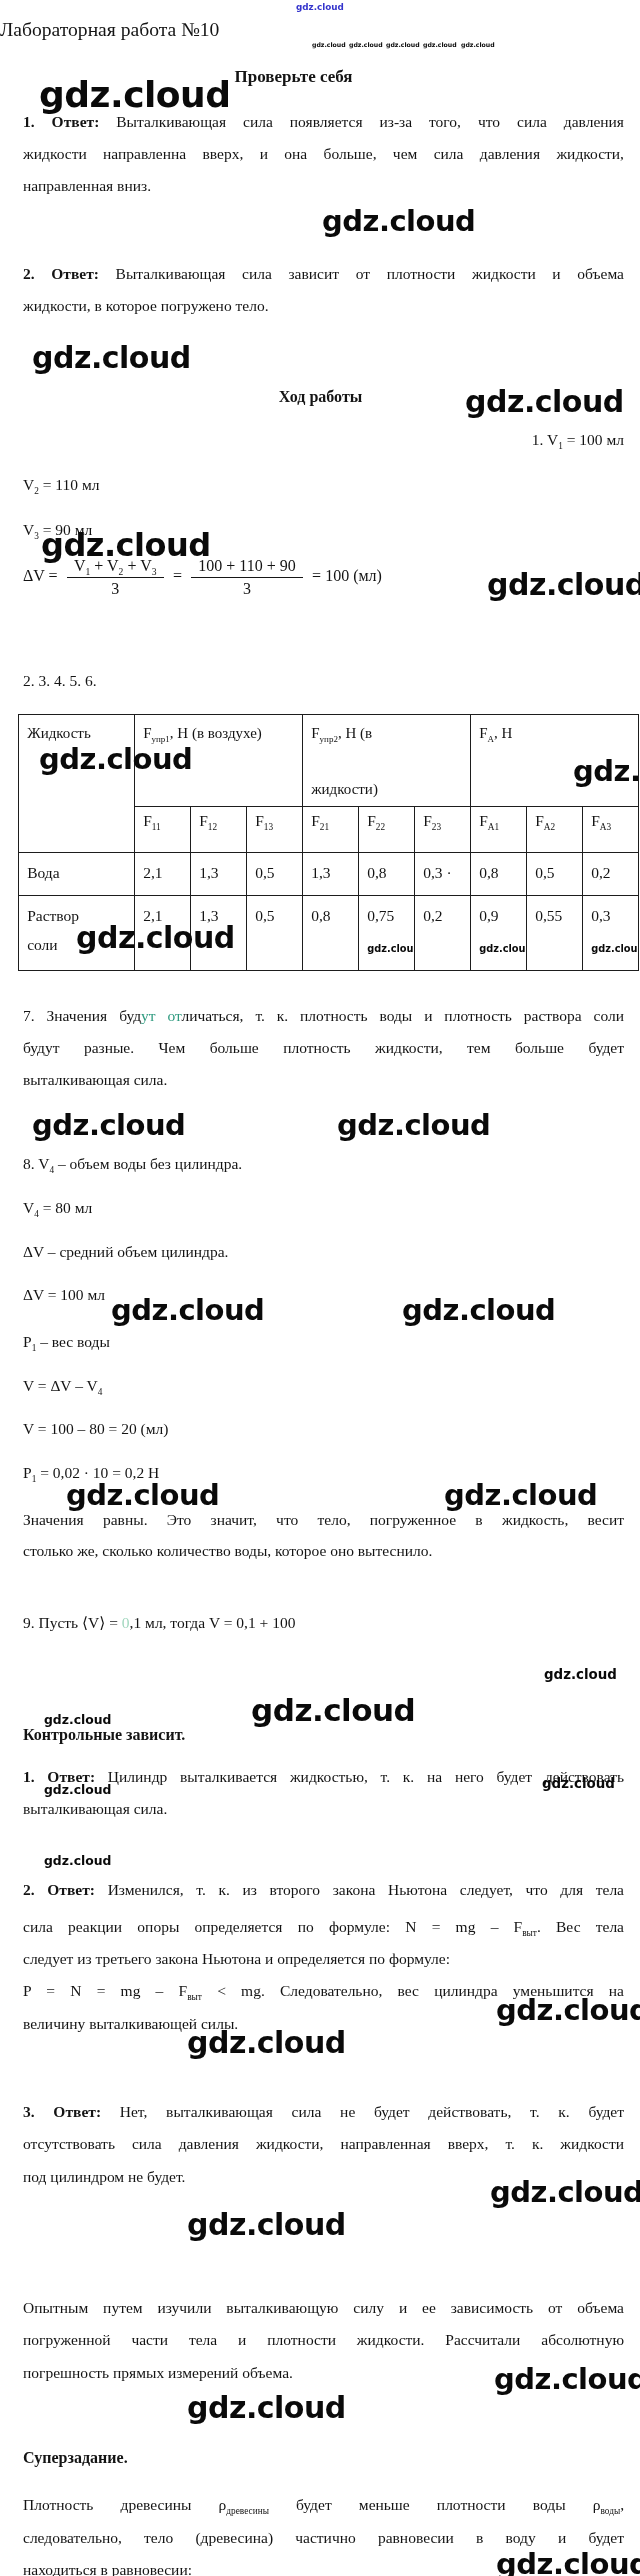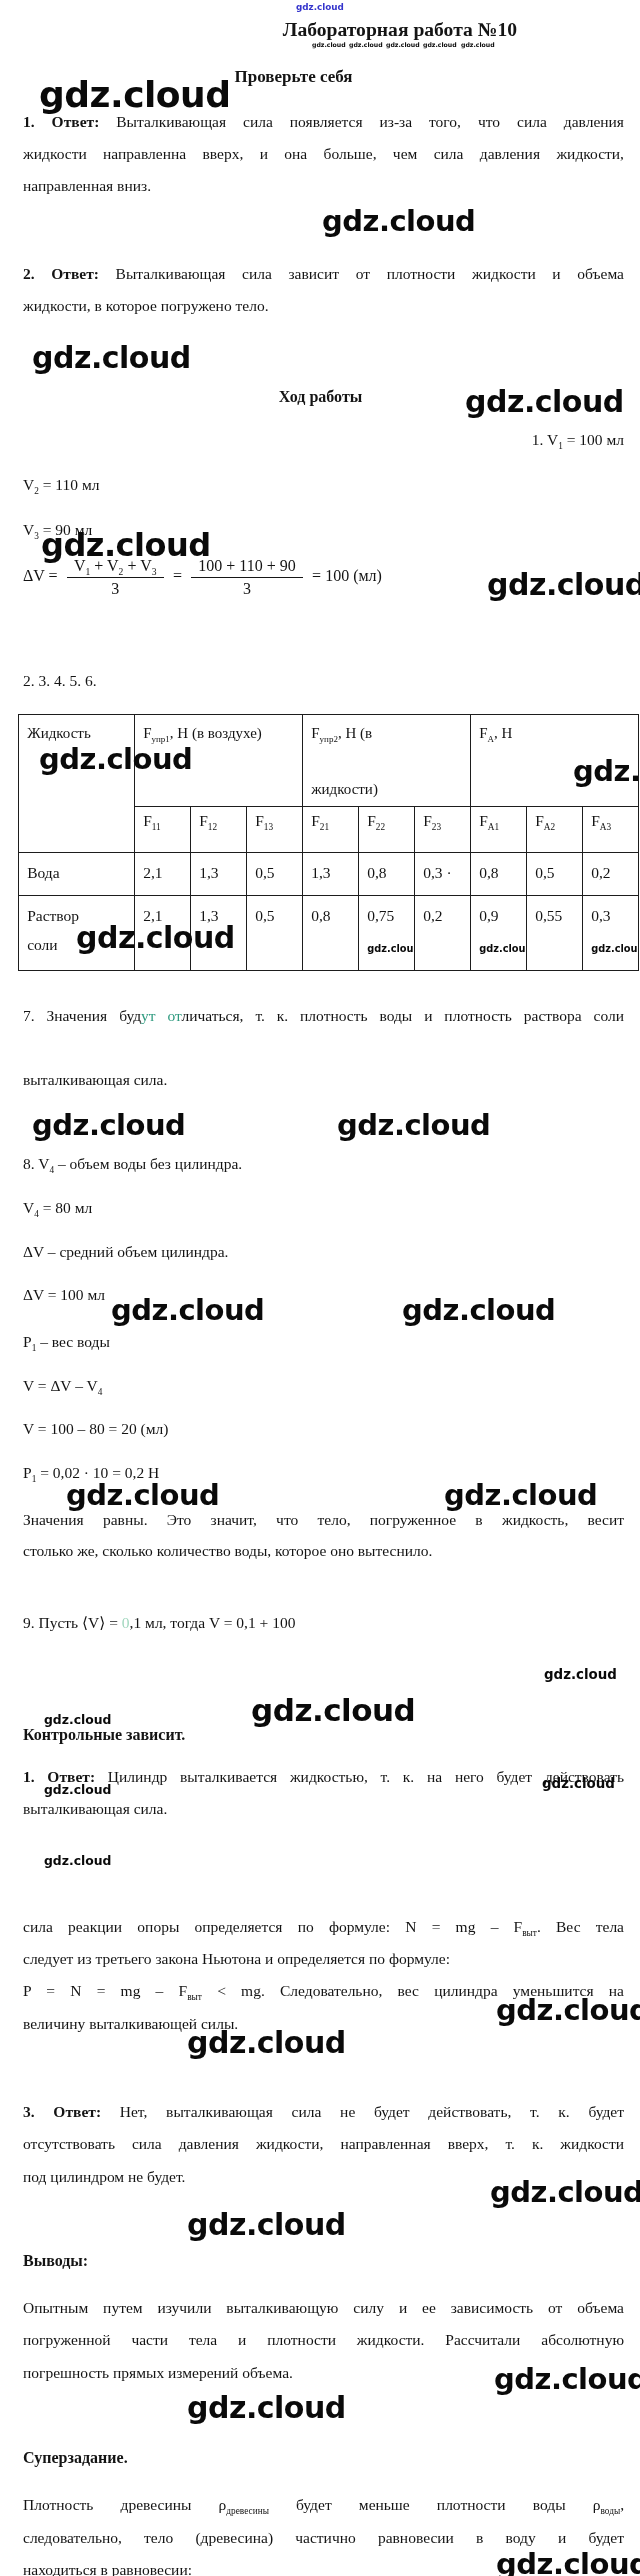--- a/index.html
+++ b/index.html
@@ -46,21 +46,21 @@
   }
   #site-link{
     position:absolute;left:296px;top:1.5px;
     font-family:"DejaVu Sans", sans-serif;
     font-weight:bold;font-size:8.8px;
     color:#3434cc;text-decoration:none;
     z-index:4;
   }
   #doc-title{
     position:absolute;top:18.5px;left:0;width:517px;
-    text-align:right;font-weight:bold;font-size:19.6px;z-index:2;
+    text-align:left;font-weight:normal;font-size:19.6px;z-index:2;
   }
   #doc-subtitle{
     position:absolute;top:67px;left:0;width:587px;
     text-align:center;font-weight:bold;font-size:17px;z-index:2;
   }
   #results-table{
     position:absolute;left:18px;top:714px;width:619px;
     border-collapse:collapse;z-index:1;
     font-size:15.5px;color:#141414;
     table-layout:fixed;
@@ -167,43 +167,44 @@
     <div class="line" style="top: 520px;">V<sub>3</sub> = 90 мл</div>
     <div class="line f" style="top: 556px;">ΔV = <span class="frac">
         <span class="fn">V<sub>1</sub> + V<sub>2</sub> + V<sub>3</sub></span>
         <span class="fd">3</span>
       </span> = <span class="frac">
         <span class="fn">100 + 110 + 90</span>
         <span class="fd">3</span>
       </span> = 100 (мл)</div>
     <div class="line" style="top: 671px;">2. 3. 4. 5. 6.</div>
     <div class="line j" style="top: 1006px;">7. Значения буд<span class="teal">ут от</span>личаться, т. к. плотность воды и плотность раствора соли</div>
+    <div class="line j" style="top: 1038px;">будут разные. Чем больше плотность жидкости, тем больше будет</div>
     <div class="line" style="top: 1070px;">выталкивающая сила.</div>
     <div class="line" style="top: 1154px;">8. V<sub>4</sub> – объем воды без цилиндра.</div>
     <div class="line" style="top: 1198px;">V<sub>4</sub> = 80 мл</div>
     <div class="line" style="top: 1242px;">ΔV – средний объем цилиндра.</div>
     <div class="line" style="top: 1285px;">ΔV = 100 мл</div>
     <div class="line" style="top: 1332px;">P<sub>1</sub> – вес воды</div>
     <div class="line" style="top: 1376px;">V = ΔV – V<sub>4</sub></div>
     <div class="line" style="top: 1419px;">V = 100 – 80 = 20 (мл)</div>
     <div class="line" style="top: 1463px;">P<sub>1</sub> = 0,02 · 10 = 0,2 Н</div>
     <div class="line j" style="top: 1510px;">Значения равны. Это значит, что тело, погруженное в жидкость, весит</div>
     <div class="line" style="top: 1541px;">столько же, сколько количество воды, которое оно вытеснило.</div>
     <div class="line" style="top: 1613px;">9. Пусть ⟨V⟩ = <span class="mint">0</span>,1 мл, тогда V = 0,1 + 100</div>
     <div class="line hl" style="top: 1725px;">Контрольные зависит.</div>
     <div class="line j" style="top: 1767px;"><b>1. Ответ:</b> Цилиндр выталкивается жидкостью, т. к. на него будет действовать</div>
     <div class="line" style="top: 1799px;">выталкивающая сила.</div>
+    <div class="line j" style="top: 1880px;"><b>2. Ответ:</b> Изменился, т. к. из второго закона Ньютона следует, что для тела</div>
     <div class="line j" style="top: 1917px;">сила реакции опоры определяется по формуле: N = mg – F<sub>выт</sub>. Вес тела</div>
     <div class="line" style="top: 1949px;">следует из третьего закона Ньютона и определяется по формуле:</div>
     <div class="line" style="top: 2014px;">величину выталкивающей силы.</div>
     <div class="line j" style="top: 1981px;">P = N = mg – F<sub>выт</sub> &lt; mg. Следовательно, вес цилиндра уменьшится на</div>
     <div class="line j" style="top: 2102px;"><b>3. Ответ:</b> Нет, выталкивающая сила не будет действовать, т. к. будет</div>
     <div class="line" style="top: 2167px;">под цилиндром не будет.</div>
     <div class="line j" style="top: 2134px;">отсутствовать сила давления жидкости, направленная вверх, т. к. жидкости</div>
-    <div class="line hl" style="top: 2251px;">Выводы:</div>
     <div class="line j" style="top: 2298px;">Опытным путем изучили выталкивающую силу и ее зависимость от объема</div>
     <div class="line j" style="top: 2330px;">погруженной части тела и плотности жидкости. Рассчитали абсолютную</div>
     <div class="line" style="top: 2363px;">погрешность прямых измерений объема.</div>
     <div class="line hl" style="top: 2448px;">Суперзадание.</div>
     <div class="line j" style="top: 2495px; font-family: Liberation Serif, serif;">Плотность древесины ρ<sub>древесины</sub> будет меньше плотности воды ρ<sub>воды</sub>,</div>
     <div class="line j" style="top: 2528px;">следовательно, тело (древесина) частично равновесии в воду и будет</div>
     <div class="line" style="top: 2560px;">находиться в равновесии:</div>
     <span class="wm" style="left: 312px; top: 42px; font-size: 6.2px; letter-spacing: 0px;">gdz.cloud</span>
     <span class="wm" style="left: 349px; top: 42px; font-size: 6.2px; letter-spacing: 0px;">gdz.cloud</span>
     <span class="wm" style="left: 386px; top: 42px; font-size: 6.2px; letter-spacing: 0px;">gdz.cloud</span>

